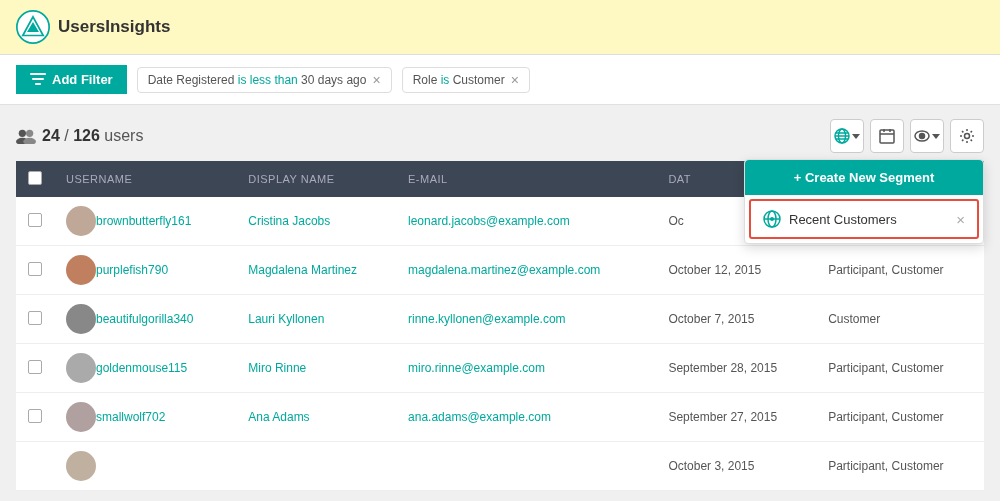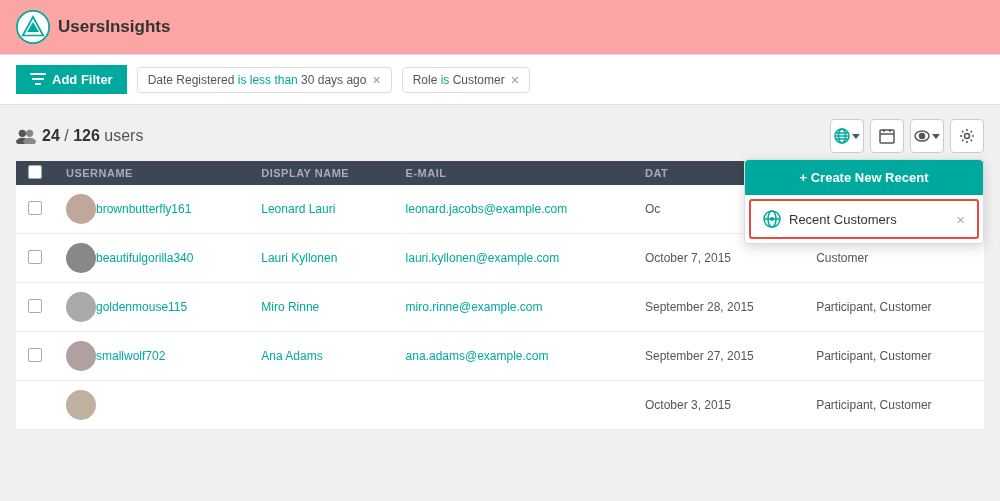--- a/index.html
+++ b/index.html
@@ -1,19 +1,19 @@
 <!DOCTYPE html>
 <html><head>
   <meta charset="utf-8">
   <style>
     * { box-sizing: border-box; margin: 0; padding: 0; }
     body { font-family: -apple-system, BlinkMacSystemFont, 'Segoe UI', Arial, sans-serif; background: #f0f0f0; font-size: 13px; color: #333; }
 
     .top-bar {
-      background: #fca5a5;
+      background: #fef9c3;
       padding: 10px 16px;
       display: flex;
       align-items: center;
       border-bottom: 1px solid #ddd;
     }
     .logo-area {
       display: flex;
       align-items: center;
       gap: 8px;
     }
@@ -160,23 +160,23 @@
       width: 100%;
       border-collapse: collapse;
       background: #fff;
       font-size: 12px;
     }
     thead tr {
       background: #3d4654;
       color: #aab;
     }
     thead th {
-      padding: 4px 12px;
+      padding: 10px 12px;
       text-align: left;
-      font-weight: 700;
+      font-weight: 400;
       font-size: 11px;
       letter-spacing: 0.5px;
       text-transform: uppercase;
     }
     thead th.cb-col { width: 36px; }
     tbody tr {
       border-bottom: 1px solid #eee;
     }
     tbody td {
       padding: 9px 12px;
@@ -305,21 +305,21 @@
         </svg>
       </div>
       <div class="icon-btn">
         <svg width="16" height="16" viewBox="0 0 16 16" fill="none" stroke="#555" stroke-width="1.5">
           <circle cx="8" cy="8" r="2.5"></circle>
           <path d="M8 1v2M8 13v2M1 8h2M13 8h2M3 3l1.4 1.4M11.6 11.6L13 13M3 13l1.4-1.4M11.6 4.4L13 3" stroke="#555" stroke-width="1.5"></path>
         </svg>
       </div>
 
       <div class="dropdown-popup">
-        <button class="create-segment-btn">+ Create New Recent</button>
+        <button class="create-segment-btn">+ Create New Segment</button>
         <div class="segment-item">
           <div class="segment-item-left">
             <svg width="18" height="18" viewBox="0 0 18 18" fill="none">
               <circle cx="9" cy="9" r="8" stroke="#00a99d" stroke-width="1.5"></circle>
               <ellipse cx="9" cy="9" rx="4" ry="8" stroke="#00a99d" stroke-width="1.5"></ellipse>
               <line x1="1" y1="9" x2="17" y2="9" stroke="#00a99d" stroke-width="1.5"></line>
               <circle cx="9" cy="9" r="2" fill="#00a99d"></circle>
             </svg>
             <span class="segment-label">Recent Customers</span>
           </div>
@@ -344,35 +344,48 @@
     </thead>
     <tbody id="table-body">
     <tr>
     <td><span class="checkbox"></span></td>
     <td>
       <div class="user-cell">
         <span class="avatar av1"></span>
         <a class="username-link" href="#">brownbutterfly161</a>
       </div>
     </td>
-    <td><a class="display-link" href="#">Leonard Lauri</a></td>
+    <td><a class="display-link" href="#">Cristina Jacobs</a></td>
     <td><a class="email-link" href="#">leonard.jacobs@example.com</a></td>
     <td class="date-cell">Oc</td>
     <td class="role-cell"></td>
   </tr>
         <tr>
     <td><span class="checkbox"></span></td>
     <td>
       <div class="user-cell">
+        <span class="avatar av3"></span>
+        <a class="username-link" href="#">purplefish790</a>
+      </div>
+    </td>
+    <td><a class="display-link" href="#">Magdalena Martinez</a></td>
+    <td><a class="email-link" href="#">magdalena.martinez@example.com</a></td>
+    <td class="date-cell">October 12, 2015</td>
+    <td class="role-cell">Participant, Customer</td>
+  </tr>
+        <tr>
+    <td><span class="checkbox"></span></td>
+    <td>
+      <div class="user-cell">
         <span class="avatar av4"></span>
         <a class="username-link" href="#">beautifulgorilla340</a>
       </div>
     </td>
     <td><a class="display-link" href="#">Lauri Kyllonen</a></td>
-    <td><a class="email-link" href="#">lauri.kyllonen@example.com</a></td>
+    <td><a class="email-link" href="#">rinne.kyllonen@example.com</a></td>
     <td class="date-cell">October 7, 2015</td>
     <td class="role-cell">Customer</td>
   </tr>
         <tr>
     <td><span class="checkbox"></span></td>
     <td>
       <div class="user-cell">
         <span class="avatar av5"></span>
         <a class="username-link" href="#">goldenmouse115</a>
       </div>

